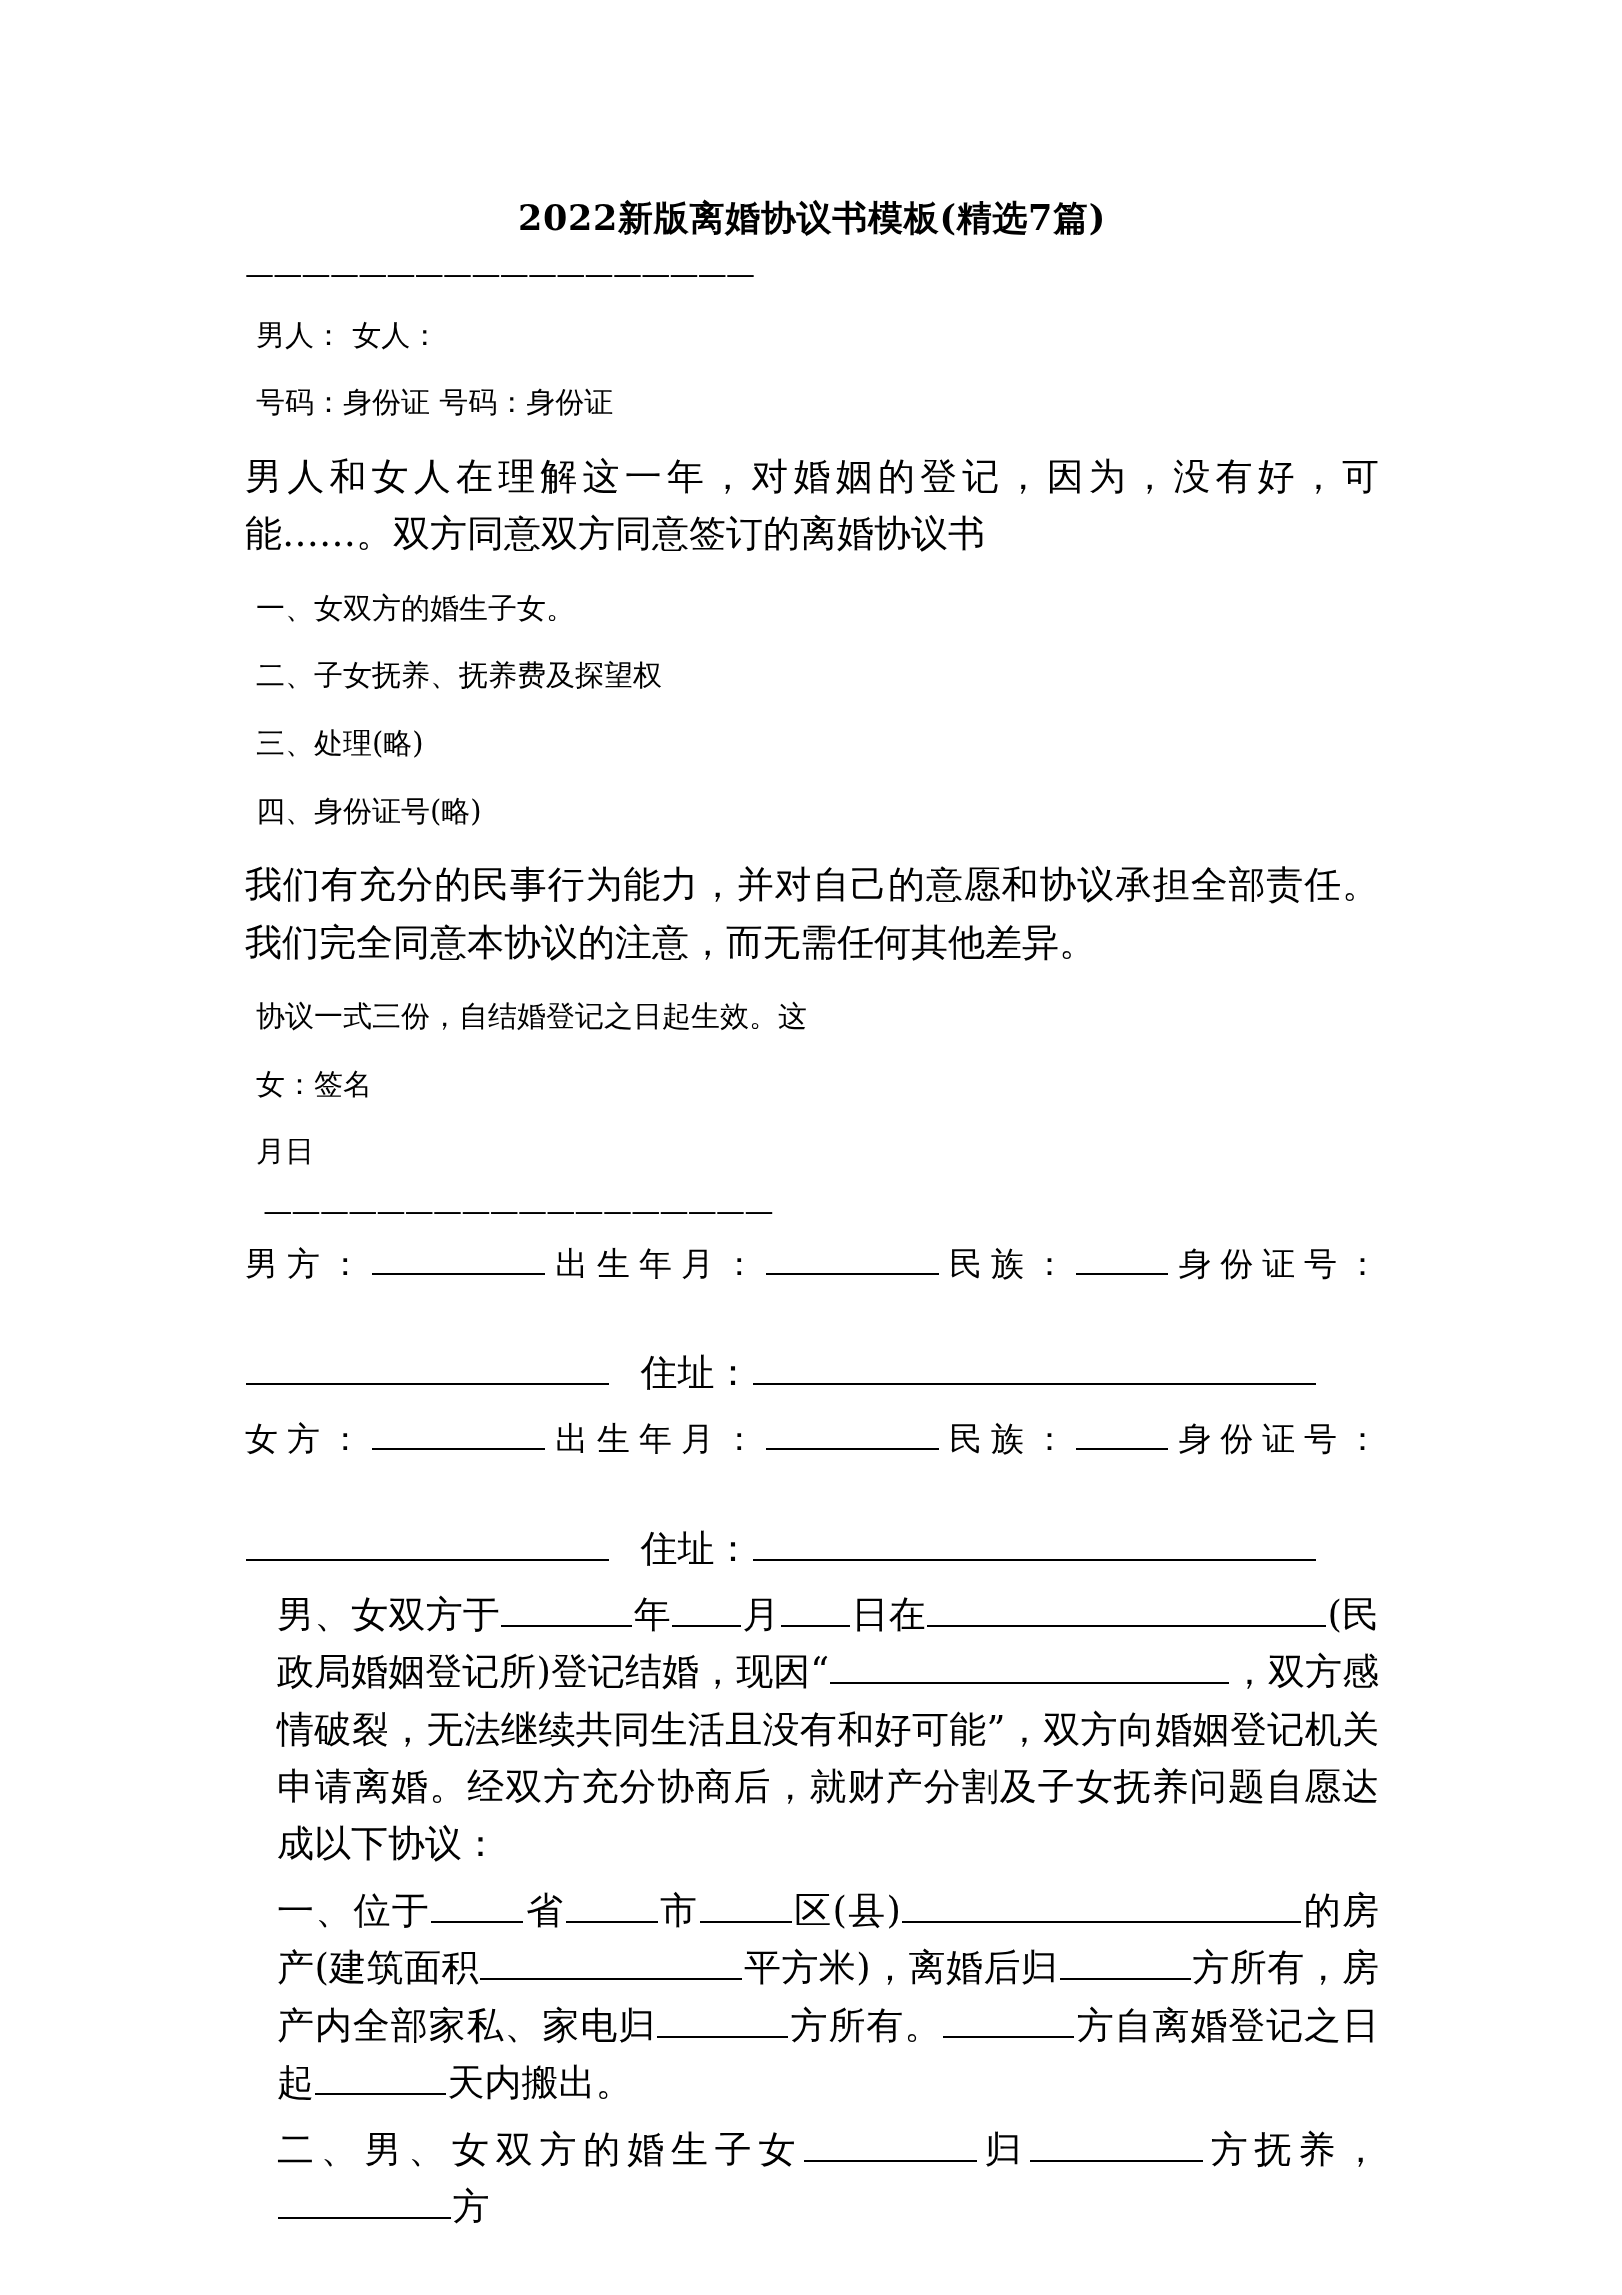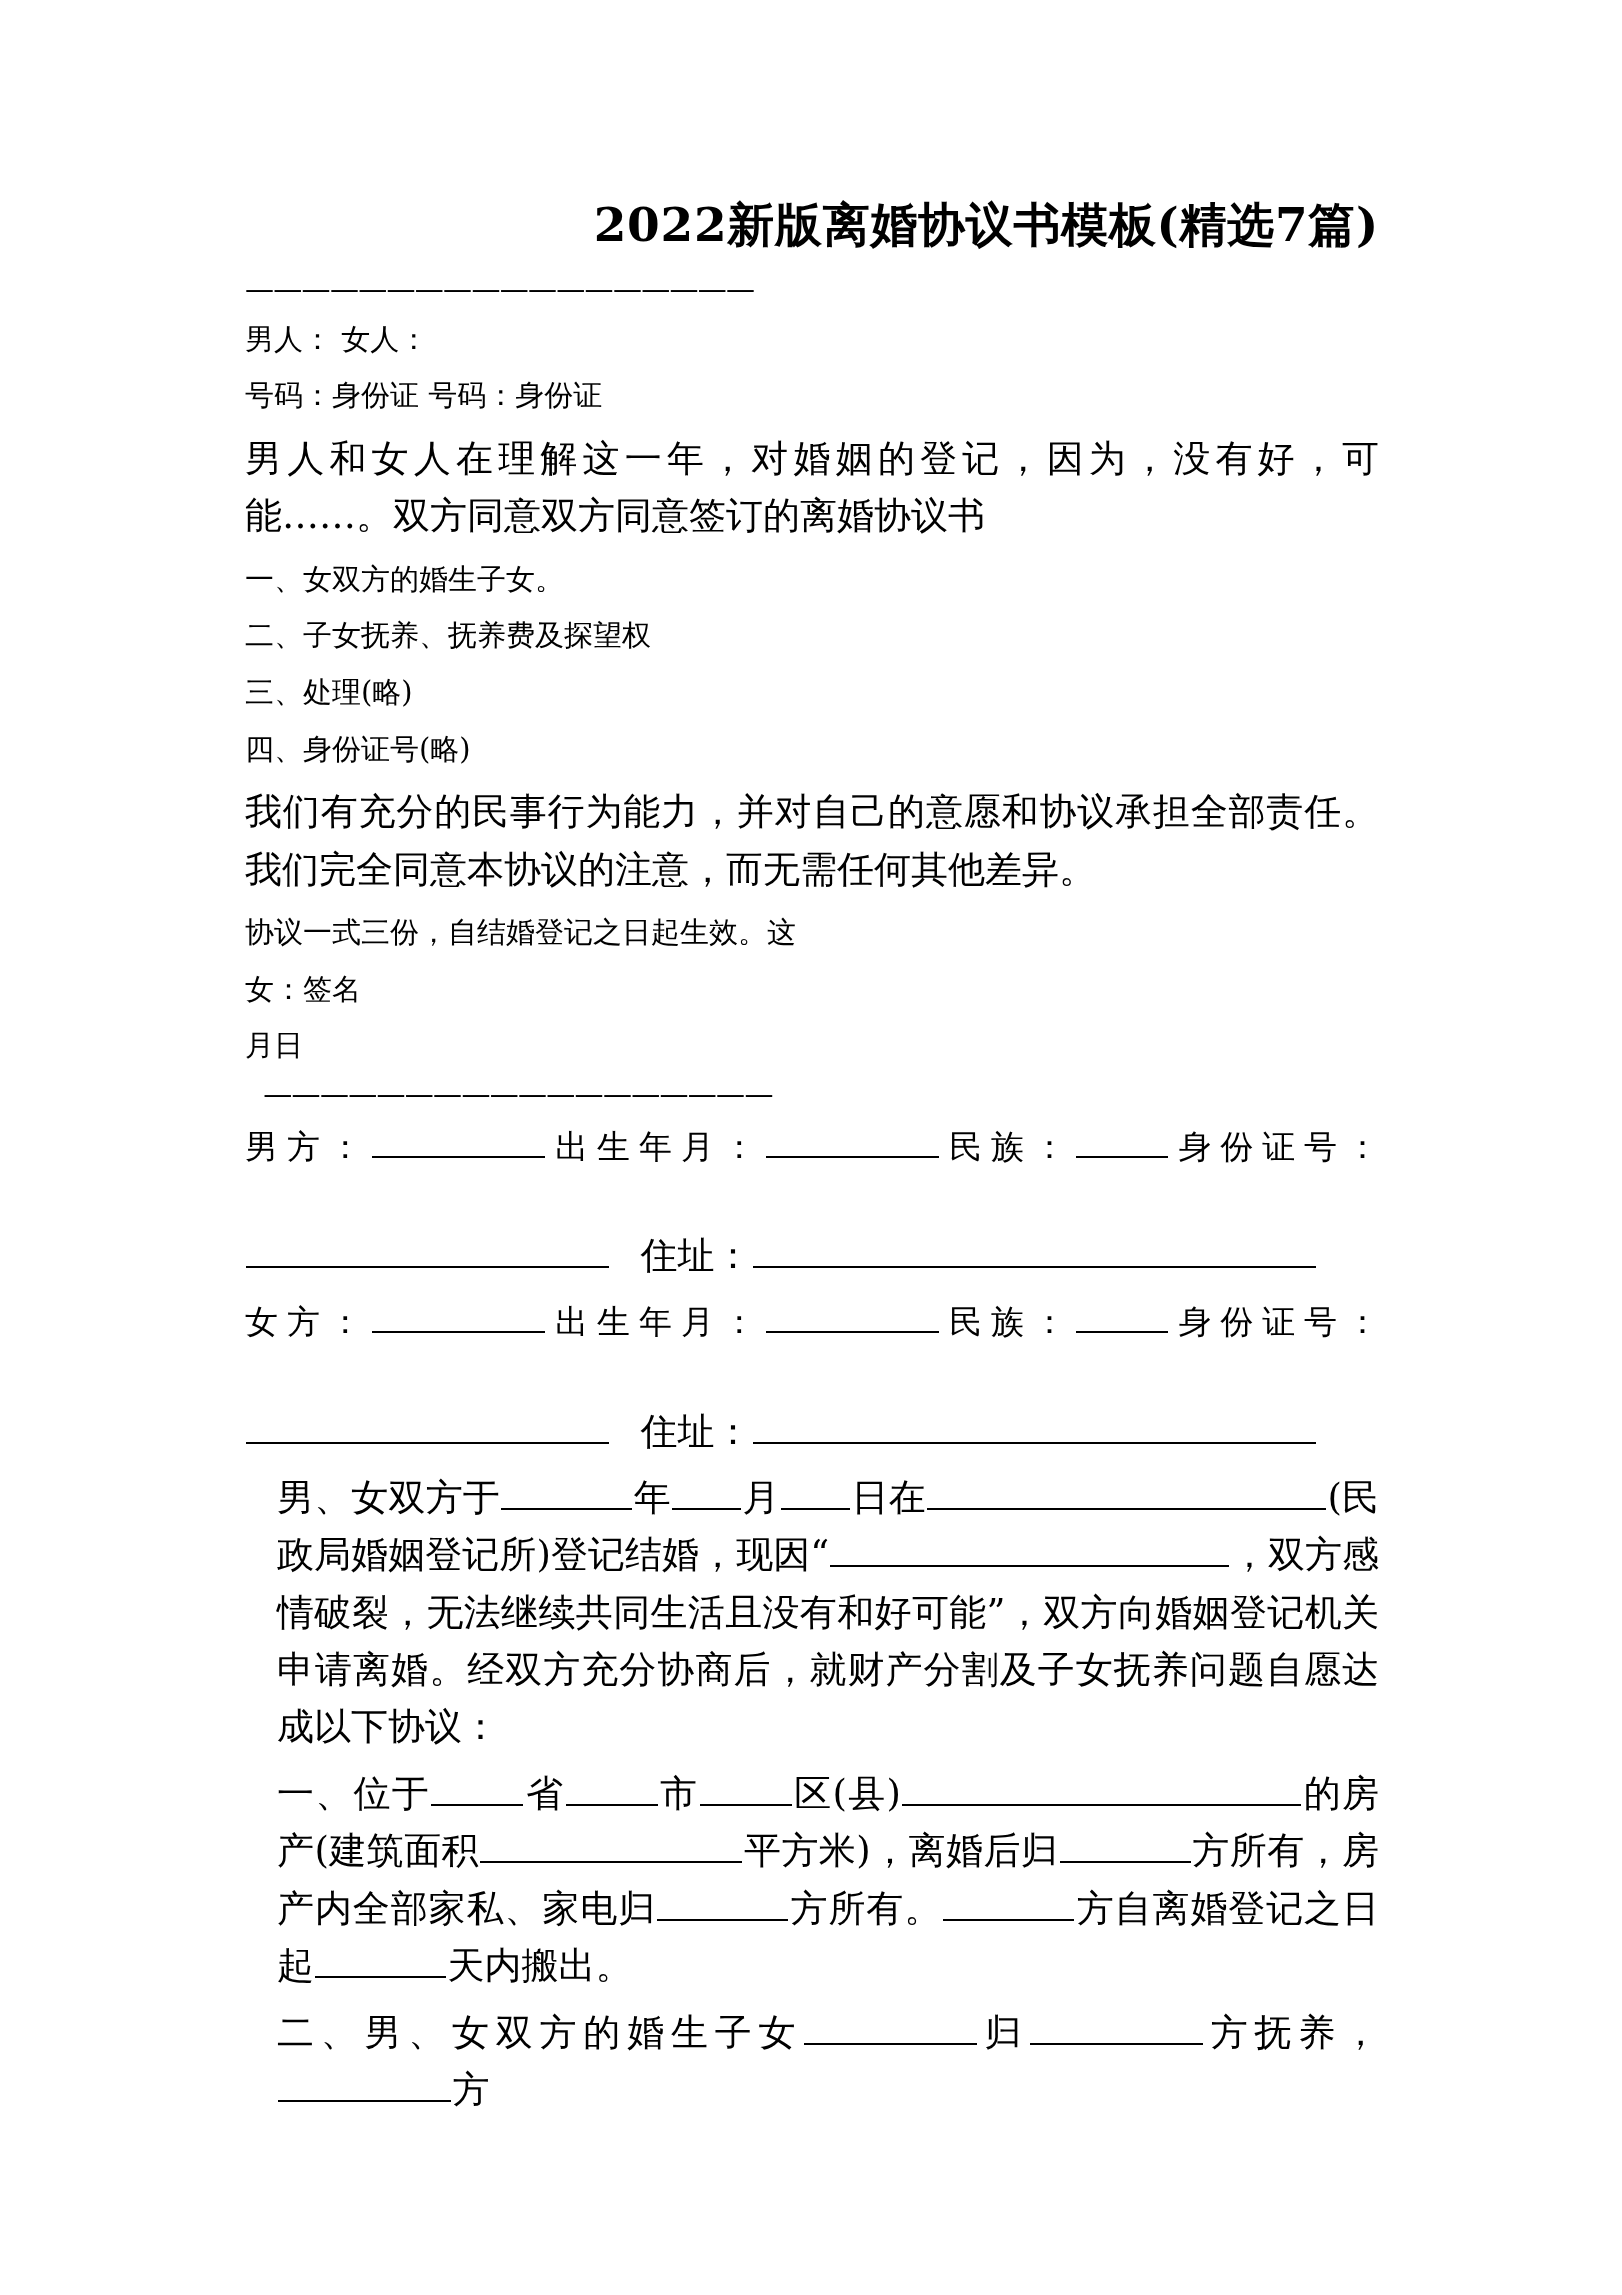--- a/index.html
+++ b/index.html
@@ -24,45 +24,45 @@
 
   
   .content {
     position: absolute;
     left: 245px;
     top: 0;
     width: 1134px;
   }
 
   .doc-title {
-    font-size: 47px;
+    font-size: 35px;
     font-weight: bold;
     line-height: 1.25;
-    text-align: right;
+    text-align: center;
     letter-spacing: 0.7px;
     margin: 0;
     padding-top: 196px;
     white-space: nowrap;
   }
 
   .rule {
     font-size: 29px;
     line-height: 1.05;
     letter-spacing: -0.7px;
     margin: 0;
     white-space: nowrap;
     overflow: hidden;
   }
   .rule-1 { padding-top: 19.6px; padding-left: 0px; }
   .rule-2 { padding-top: 10.5px; padding-left: 18.3px; }
 
   p.body-line {
     font-size: 29px;
     line-height: 1.55;
-    margin: 0;
+    margin: 11px;
     padding-top: 11.8px;
     text-align: justify;
     text-justify: inter-ideograph;
   }
 
   p.body-para {
     font-size: 37px;
     line-height: 1.55;
     margin: 0;
     padding-top: 11.8px;

